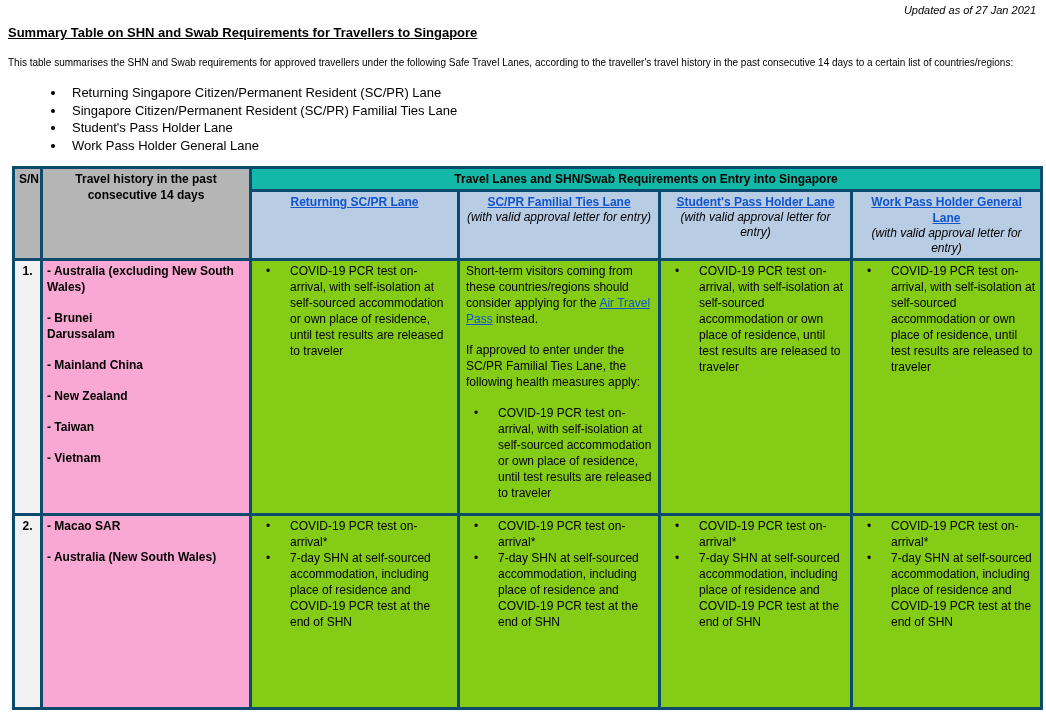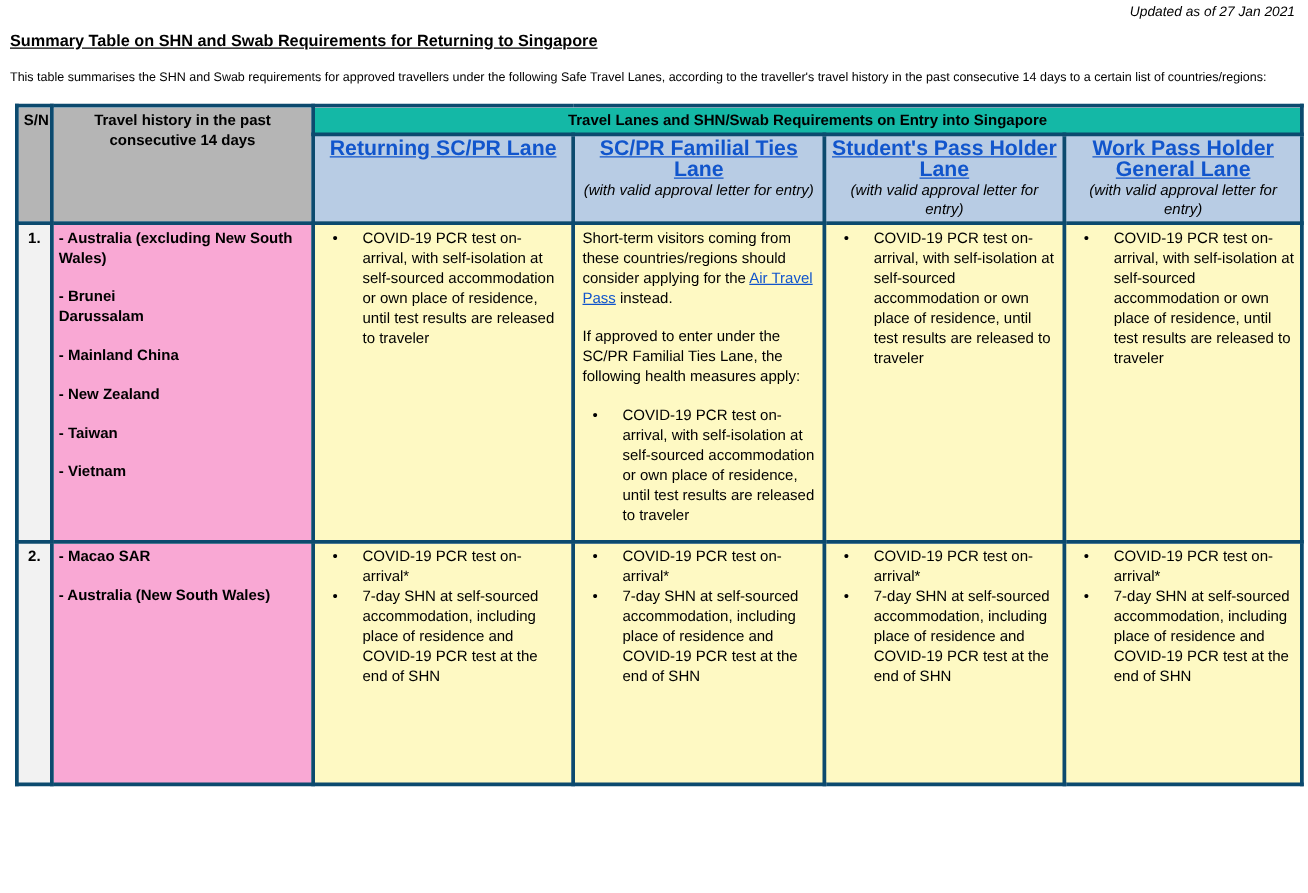--- a/index.html
+++ b/index.html
@@ -78,21 +78,21 @@
     background: #b8cce4;
     text-align: center;
     font-weight: normal;
     height: 62px;
     padding-top: 3px;
   }
   a.lane-link {
     color: #1155cc;
     font-weight: bold;
     text-decoration: underline;
-    font-size: 17px;
+    font-size: 12px;
   }
   .lane-sub {
     font-style: italic;
     font-size: 12px;
     line-height: 15px;
   }
   tr.row1 > td { height: 255px; }
   tr.row2 > td { height: 194px; }
   td.sn-cell {
     background: #f2f2f2;
@@ -102,21 +102,21 @@
   }
   td.hist-cell {
     background: #f9a8d4;
     font-weight: bold;
     padding: 6px 6px 0 8px;
   }
   td.hist-cell .country {
     white-space: pre-line;
     margin-bottom: 15px;
   }
-  td.lane-cell { background: #fef9c3; padding-top: 4px; }
+  td.lane-cell { background: #84cc16; padding-top: 4px; }
   ul.cb {
     list-style: none;
     margin: 0;
     padding: 0;
   }
   ul.cb li {
     position: relative;
     padding-left: 34px;
   }
   ul.cb li::before {
@@ -131,24 +131,30 @@
     text-decoration: underline;
   }
 </style>
 </head>
 <body>
 
 <div class="page">
 
   <div class="updated">Updated as of 27 Jan 2021</div>
 
-  <div class="title">Summary Table on SHN and Swab Requirements for Returning to Singapore</div>
+  <div class="title">Summary Table on SHN and Swab Requirements for Travellers to Singapore</div>
 
   <p class="intro">This table summarises the SHN and Swab requirements for approved travellers under the following Safe Travel Lanes, according to the traveller's travel history in the past consecutive 14 days to a certain list of countries/regions:</p>
 
+  <ul class="lanes">
+    <li>Returning Singapore Citizen/Permanent Resident (SC/PR) Lane</li>
+    <li>Singapore Citizen/Permanent Resident (SC/PR) Familial Ties Lane</li>
+    <li>Student's Pass Holder Lane</li>
+    <li>Work Pass Holder General Lane</li>
+  </ul>
 
   <table class="shn">
     <colgroup>
       <col style="width:28px">
       <col style="width:209px">
       <col style="width:208px">
       <col style="width:201px">
       <col style="width:192px">
       <col style="width:190px">
     </colgroup>

